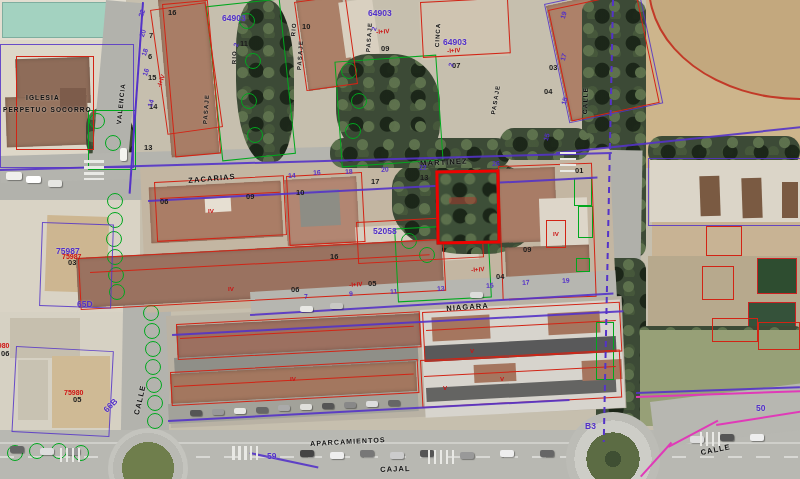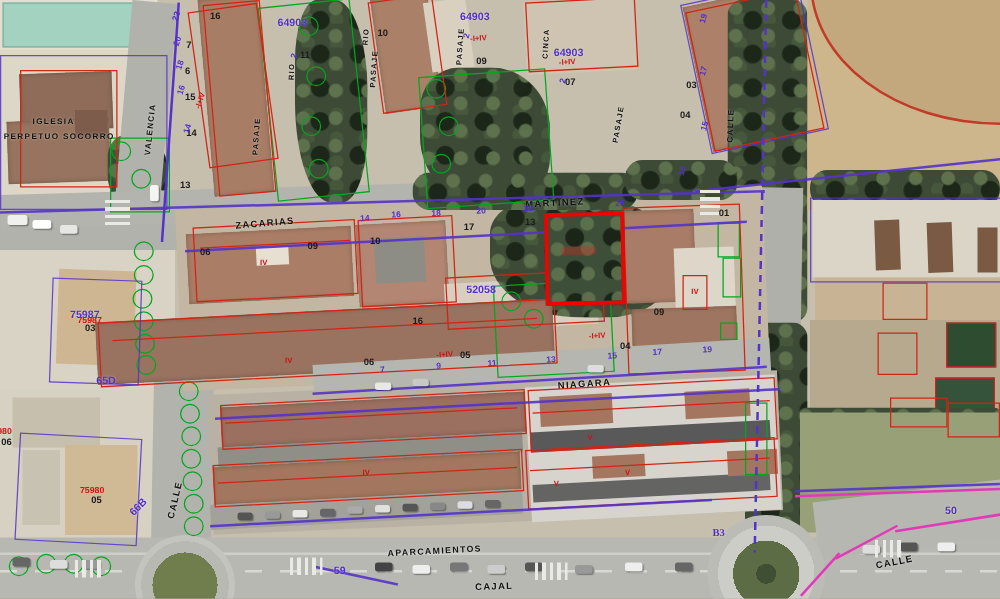--- a/index.html
+++ b/index.html
@@ -263,21 +263,21 @@
       <span class="lbl street" style="left: 434px; top: 47px; transform: rotate(-87deg); font-size: 6px;">CINCA</span>
       <span class="lbl street" style="left: 490px; top: 114px; transform: rotate(-80deg); font-size: 6px;">PASAJE</span>
       <span class="lbl code" style="left: 222px; top: 14px;">64903</span>
       <span class="lbl code" style="left: 368px; top: 9px;">64903</span>
       <span class="lbl code" style="left: 443px; top: 38px;">64903</span>
       <span class="lbl code" style="left: 373px; top: 227px;">52058</span>
       <span class="lbl code" style="left: 56px; top: 247px;">75987</span>
       <span class="lbl code" style="left: 77px; top: 300px;">65D</span>
       <span class="lbl code" style="left: 102px; top: 408px; transform: rotate(-45deg);">66B</span>
       <span class="lbl code" style="left: 267px; top: 452px;">59</span>
-      <span class="lbl code" style="left: 570px; top: 422px; font-family: Liberation Serif, serif;">B3</span>
+      <span class="lbl code" style="left: 585px; top: 422px;">B3</span>
       <span class="lbl code" style="left: 756px; top: 404px;">50</span>
       <span class="lbl rcode" style="left: 62px; top: 253px;">75987</span>
       <span class="lbl rcode" style="left: 64px; top: 389px;">75980</span>
       <span class="lbl rcode" style="left: -10px; top: 342px;">75980</span>
       <span class="lbl pnum" style="left: 168px; top: 9px;">16</span>
       <span class="lbl pnum" style="left: 149px; top: 32px;">7</span>
       <span class="lbl pnum" style="left: 148px; top: 53px;">6</span>
       <span class="lbl pnum" style="left: 148px; top: 74px;">15</span>
       <span class="lbl pnum" style="left: 149px; top: 103px;">14</span>
       <span class="lbl pnum" style="left: 144px; top: 144px;">13</span>

